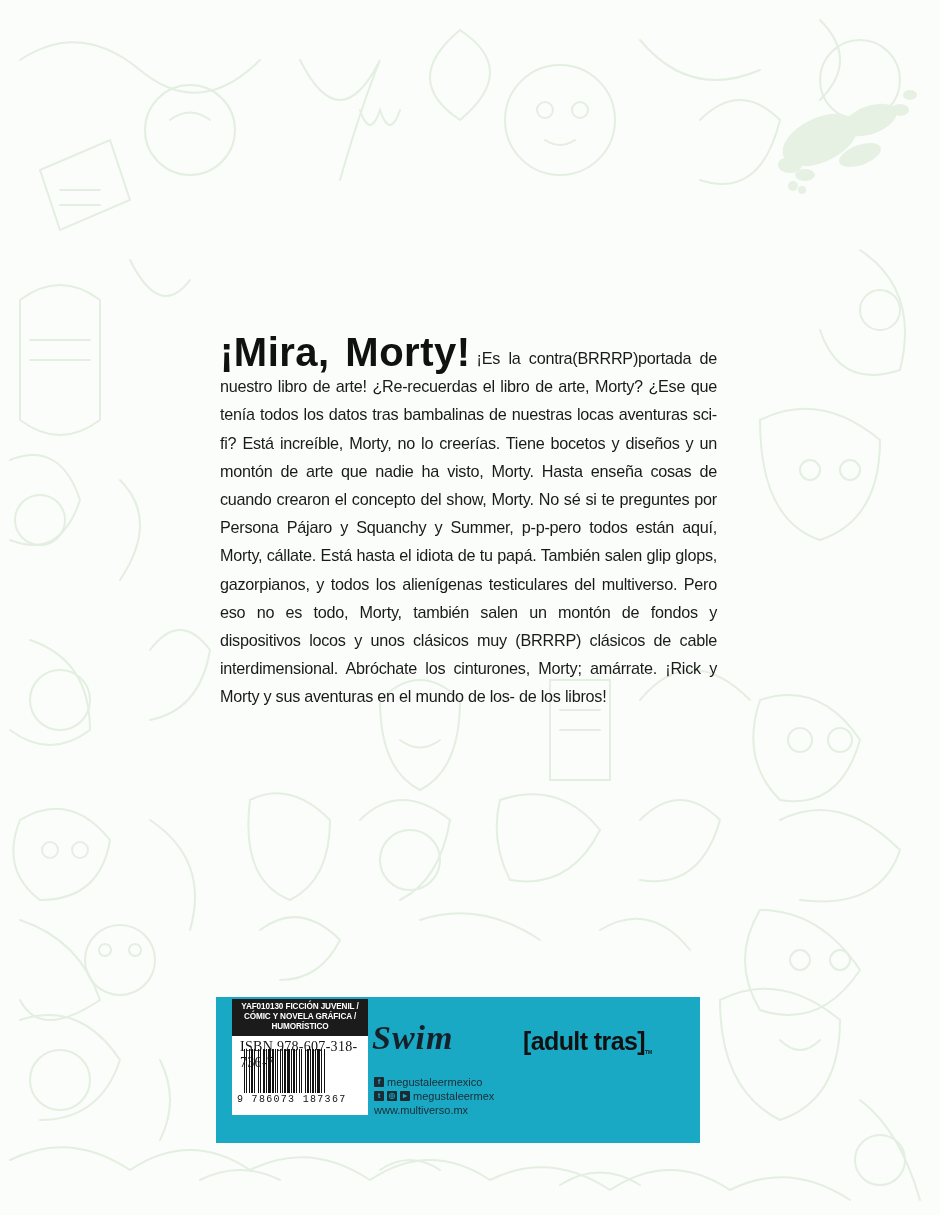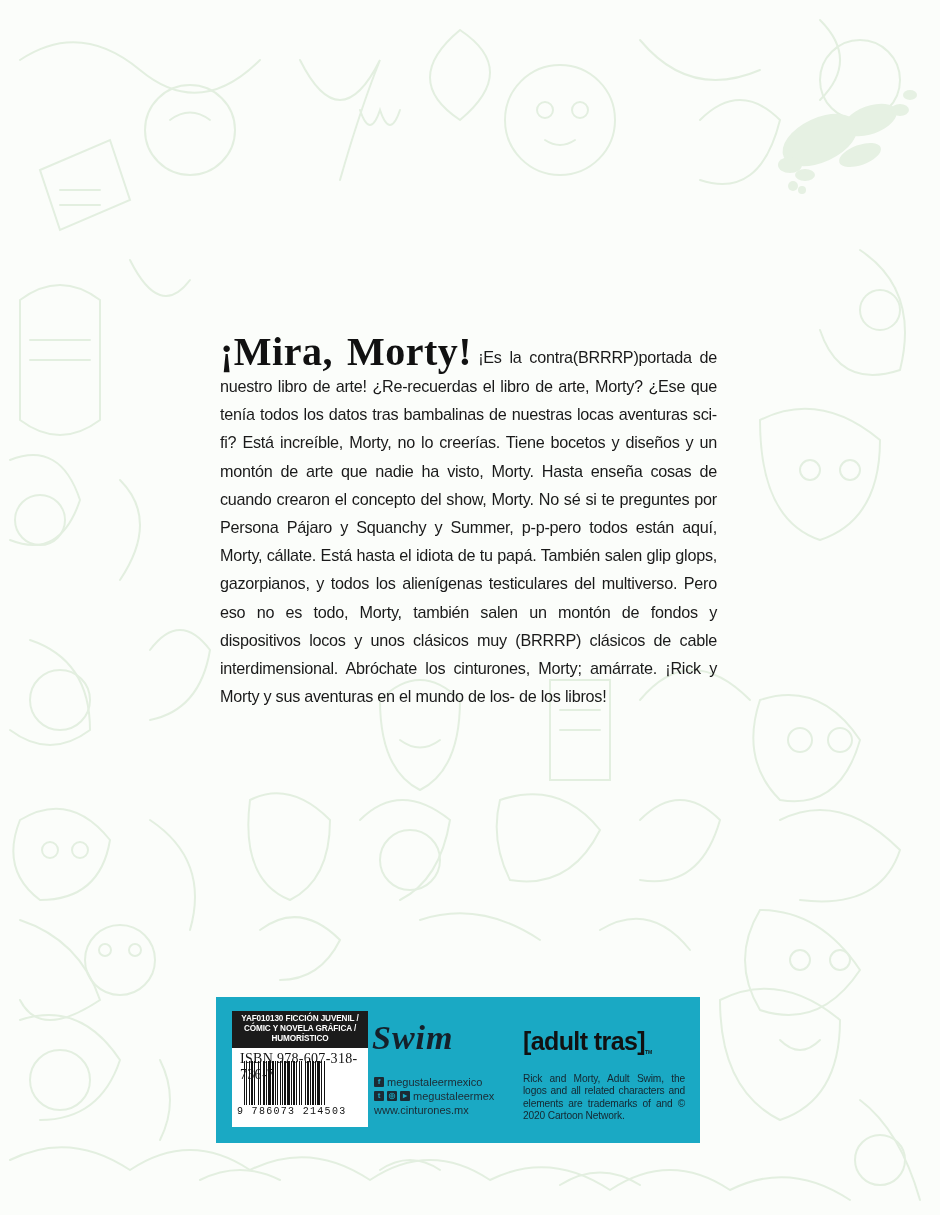--- a/index.html
+++ b/index.html
@@ -19,37 +19,37 @@
       font-family: "Liberation Sans", sans-serif;
       font-size: 16.2px;
       line-height: 28.2px;
       color: #1a1a1a;
       text-align: justify;
       letter-spacing: -0.25px;
       z-index: 2;
       font-stretch: condensed;
     }
     .blurb .headline {
-      font-family: Liberation Serif, serif;
+      font-family: Liberation Sans, sans-serif;
       font-weight: bold;
       font-size: 40px;
       line-height: 40px;
       letter-spacing: 0.5px;
       color: #111;
       vertical-align: -2px;
       margin-right: 6px;
     }
     .panel {
       position: absolute;
       left: 216px; top: 997px; width: 484px; height: 146px;
       background: #1aa9c4;
       z-index: 3;
     }
     .barcode-box {
-      position: absolute; left: 16px; top: 14px; width: 136px; height: 116px;
+      position: absolute; left: 16px; top: 2px; width: 136px; height: 116px;
       background: #fff;
     }
     .barcode-cat {
       background: #1b1b1b; color: #fff;
       font-family: "Liberation Sans", sans-serif; font-weight: bold;
       font-size: 8.2px; line-height: 10px; text-align: center;
       padding: 3px 2px 4px 2px;
       letter-spacing: -0.1px;
     }
     .isbn-line {
@@ -240,38 +240,37 @@
         <span class="gap" style="width: 1px;"></span>
         <span style="width: 1px;"></span>
         <span class="gap" style="width: 1px;"></span>
         <span style="width: 3px;"></span>
         <span class="gap" style="width: 1px;"></span>
         <span style="width: 1px;"></span>
         <span class="gap" style="width: 2px;"></span>
         <span style="width: 1px;"></span>
         <span class="gap" style="width: 1px;"></span>
       </div>
-    <div class="barcode-digits">9 786073 214503</div>
+    <div class="barcode-digits">9 786073 187367</div>
   </div>
 
   <div class="altea">Swim</div>
 
   <div class="social">
     <div class="row">
       <span class="sicon">f</span>
       <span>megustaleermexico</span>
     </div>
     <div class="row">
       <span class="sicon">t</span>
       <span class="sicon">◎</span>
       <span class="sicon">▸</span>
       <span>megustaleermex</span>
     </div>
     <div class="row">
-      <span>www.cinturones.mx</span>
+      <span>www.multiverso.mx</span>
     </div>
   </div>
 
   <div class="adult-swim">
     <span>[adult tras]</span><span class="tm">TM</span>
   </div>
-  <div class="legal">Rick and Morty, Adult Swim, the logos and all related characters and elements are trademarks of and © 2020 Cartoon Network.</div>
 </div>
 
 </body></html>

